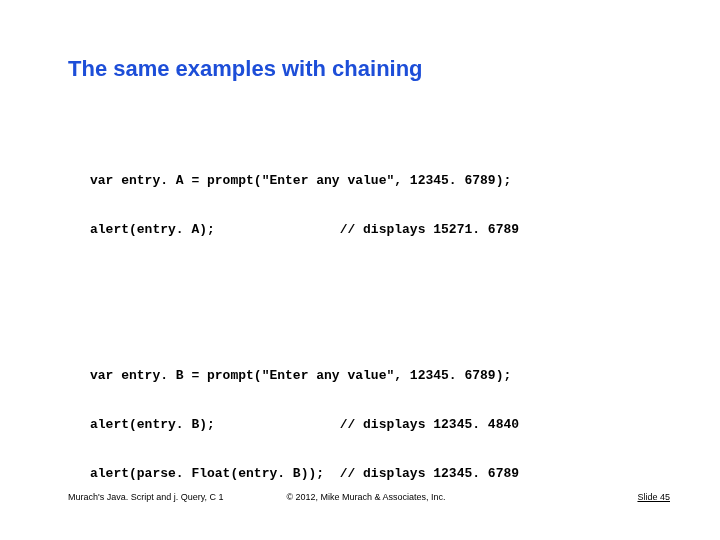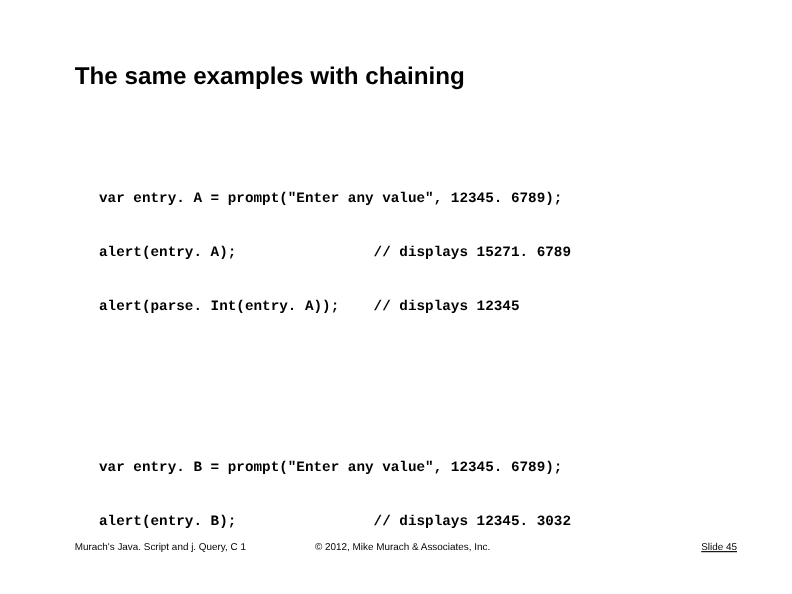--- a/index.html
+++ b/index.html
@@ -15,21 +15,21 @@
     height: 100%;
     padding: 0;
     position: relative;
   }
   .title {
     position: absolute;
     top: 56px;
     left: 68px;
     font-size: 22px;
     font-weight: bold;
-    color: #000000;
+    color: #1d4ed8;
   }
   .code-area {
     position: absolute;
     top: 92px;
     left: 90px;
     font-family: "Courier New", Courier, monospace;
     font-size: 13px;
     font-weight: bold;
     color: #000000;
     line-height: 1.25;
@@ -75,26 +75,26 @@
 
 <div class="slide">
 
   <h1 class="title">The same examples with chaining</h1>
 
   <div class="code-area">
 
     <div class="code-block">
       <span class="code-line">var entry. A = prompt("Enter any value", 12345. 6789);</span>
       <span class="code-line">alert(entry. A);                // displays 15271. 6789</span>
-      <span class="code-line">alert(parse. Int(entry. A));    // displays 12345</span>
     </div>
 
     <div class="code-block">
       <span class="code-line">var entry. B = prompt("Enter any value", 12345. 6789);</span>
-      <span class="code-line">alert(entry. B);                // displays 12345. 3032</span>
+      <span class="code-line">alert(entry. B);                // displays 12345. 4840</span>
+      <span class="code-line">alert(parse. Float(entry. B));  // displays 12345. 6789</span>
     </div>
 
     
 
   </div>
 
   <div class="footer">
     <div class="footer-left">Murach's Java. Script and j. Query, C 1</div>
     <div class="footer-center">© 2012, Mike Murach &amp; Associates, Inc.</div>
     <div class="footer-right">Slide 45</div>

